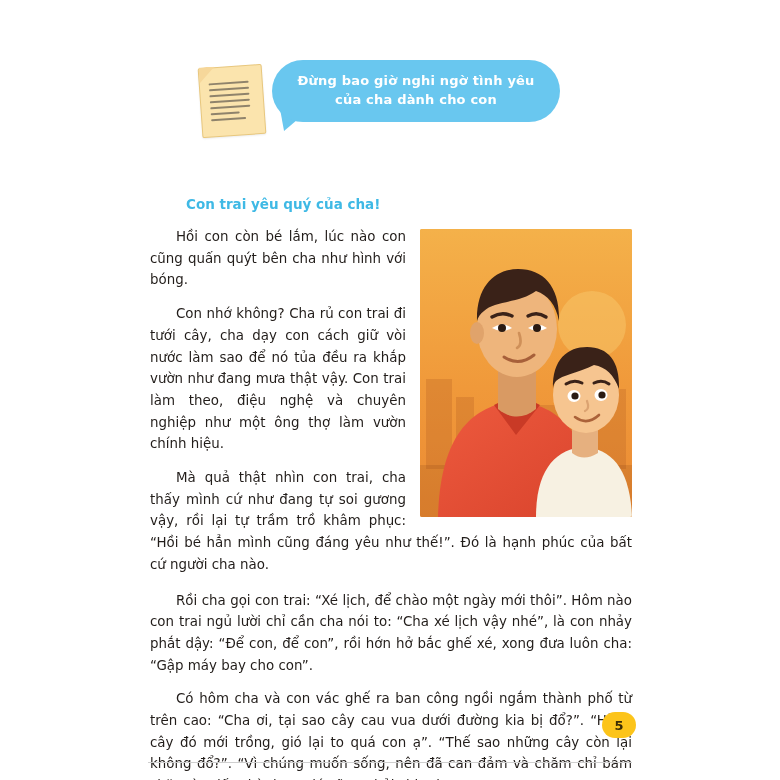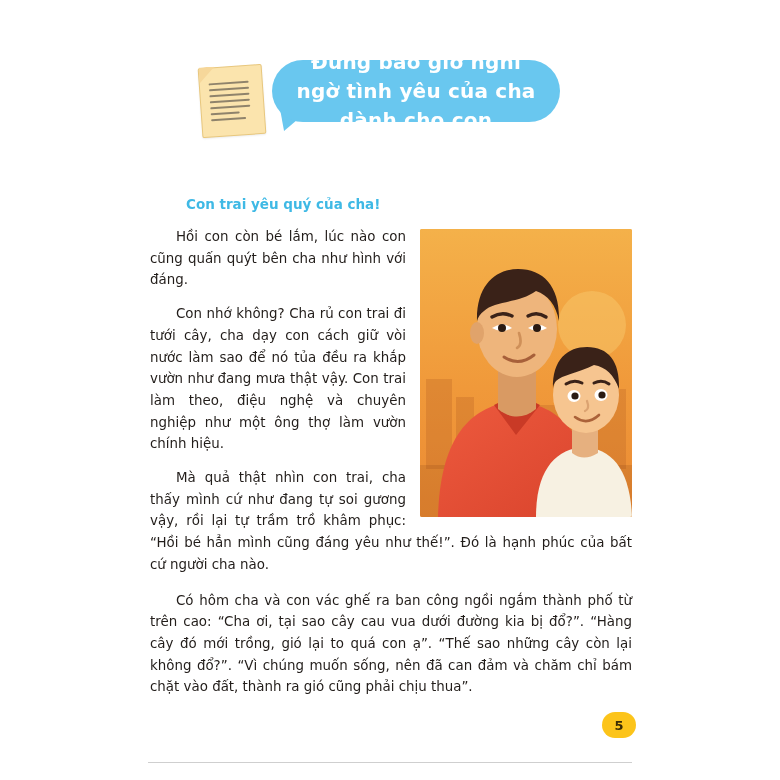--- a/index.html
+++ b/index.html
@@ -100,21 +100,21 @@
     width: 0;
     height: 0;
     border-left: 14px solid transparent;
     border-right: 16px solid transparent;
     border-top: 26px solid #69c7ef;
     transform: rotate(18deg);
   }
   .bubble-text {
     color: #ffffff;
     font-weight: bold;
-    font-size: 20px;
+    font-size: 13px;
     line-height: 1.45;
     letter-spacing: .2px;
     padding: 0 18px;
     z-index: 2;
   }
 
   
   .content {
     position: absolute;
     left: 150px;
@@ -281,25 +281,26 @@
           <circle cx="155" cy="167" r="3.6" fill="#2a1a12"></circle>
           <ellipse cx="181" cy="166" rx="6.5" ry="6" fill="#fff"></ellipse>
           <circle cx="182" cy="166" r="3.6" fill="#2a1a12"></circle>
 
           <path d="M167 172 q3 8 -2 10" stroke="#dba371" stroke-width="2.2" fill="none" stroke-linecap="round"></path>
 
           <path d="M155 188 q12 9 24 -2" stroke="#ab6239" stroke-width="2.6" fill="none" stroke-linecap="round"></path>
         </svg>
       </div>
 
-      <p class="para">Hồi con còn bé lắm, lúc nào con cũng quấn quýt bên cha như hình với đáng.</p>
+      <p class="para">Hồi con còn bé lắm, lúc nào con cũng quấn quýt bên cha như hình với bóng.</p>
       <p class="para">Con nhớ không? Cha rủ con trai đi tưới cây, cha dạy con cách giữ vòi nước làm sao để nó tủa đều ra khắp vườn như đang mưa thật vậy. Con trai làm theo, điệu nghệ và chuyên nghiệp như một ông thợ làm vườn chính hiệu.</p>
       <p class="para">Mà quả thật nhìn con trai, cha thấy mình cứ như đang tự soi gương vậy, rồi lại tự trầm trồ khâm phục: “Hồi bé hẳn mình cũng đáng yêu như thế!”. Đó là hạnh phúc của bất cứ người cha nào.</p>
 
       <div class="lower">
+        <p class="para">Rồi cha gọi con trai: “Xé lịch, để chào một ngày mới thôi”. Hôm nào con trai ngủ lười chỉ cần cha nói to: “Cha xé lịch vậy nhé”, là con nhảy phắt dậy: “Để con, để con”, rồi hớn hở bắc ghế xé, xong đưa luôn cha: “Gập máy bay cho con”.</p>
         <p class="para">Có hôm cha và con vác ghế ra ban công ngồi ngắm thành phố từ trên cao: “Cha ơi, tại sao cây cau vua dưới đường kia bị đổ?”. “Hàng cây đó mới trồng, gió lại to quá con ạ”. “Thế sao những cây còn lại không đổ?”. “Vì chúng muốn sống, nên đã can đảm và chăm chỉ bám chặt vào đất, thành ra gió cũng phải chịu thua”.</p>
       </div>
     </div>
   </div>
 
   <div class="page-num">5</div>
   <div class="footer-rule"></div>
 </div>
 
 </body></html>

